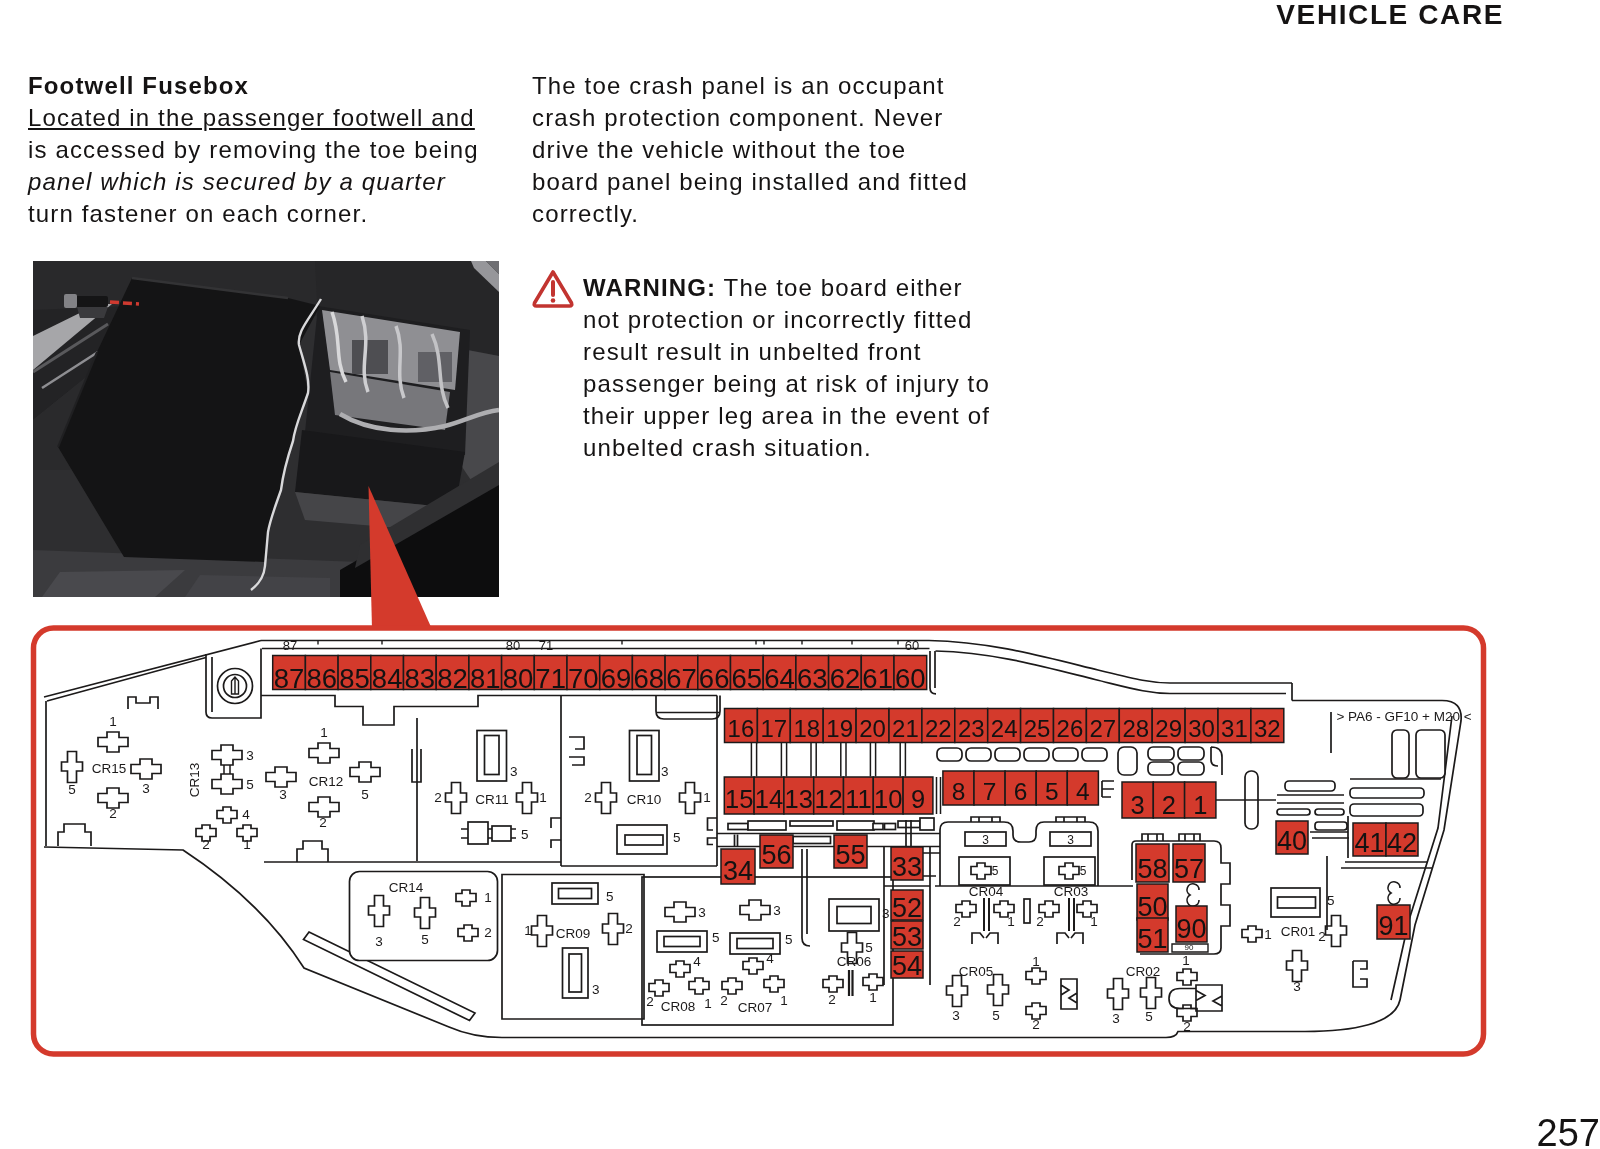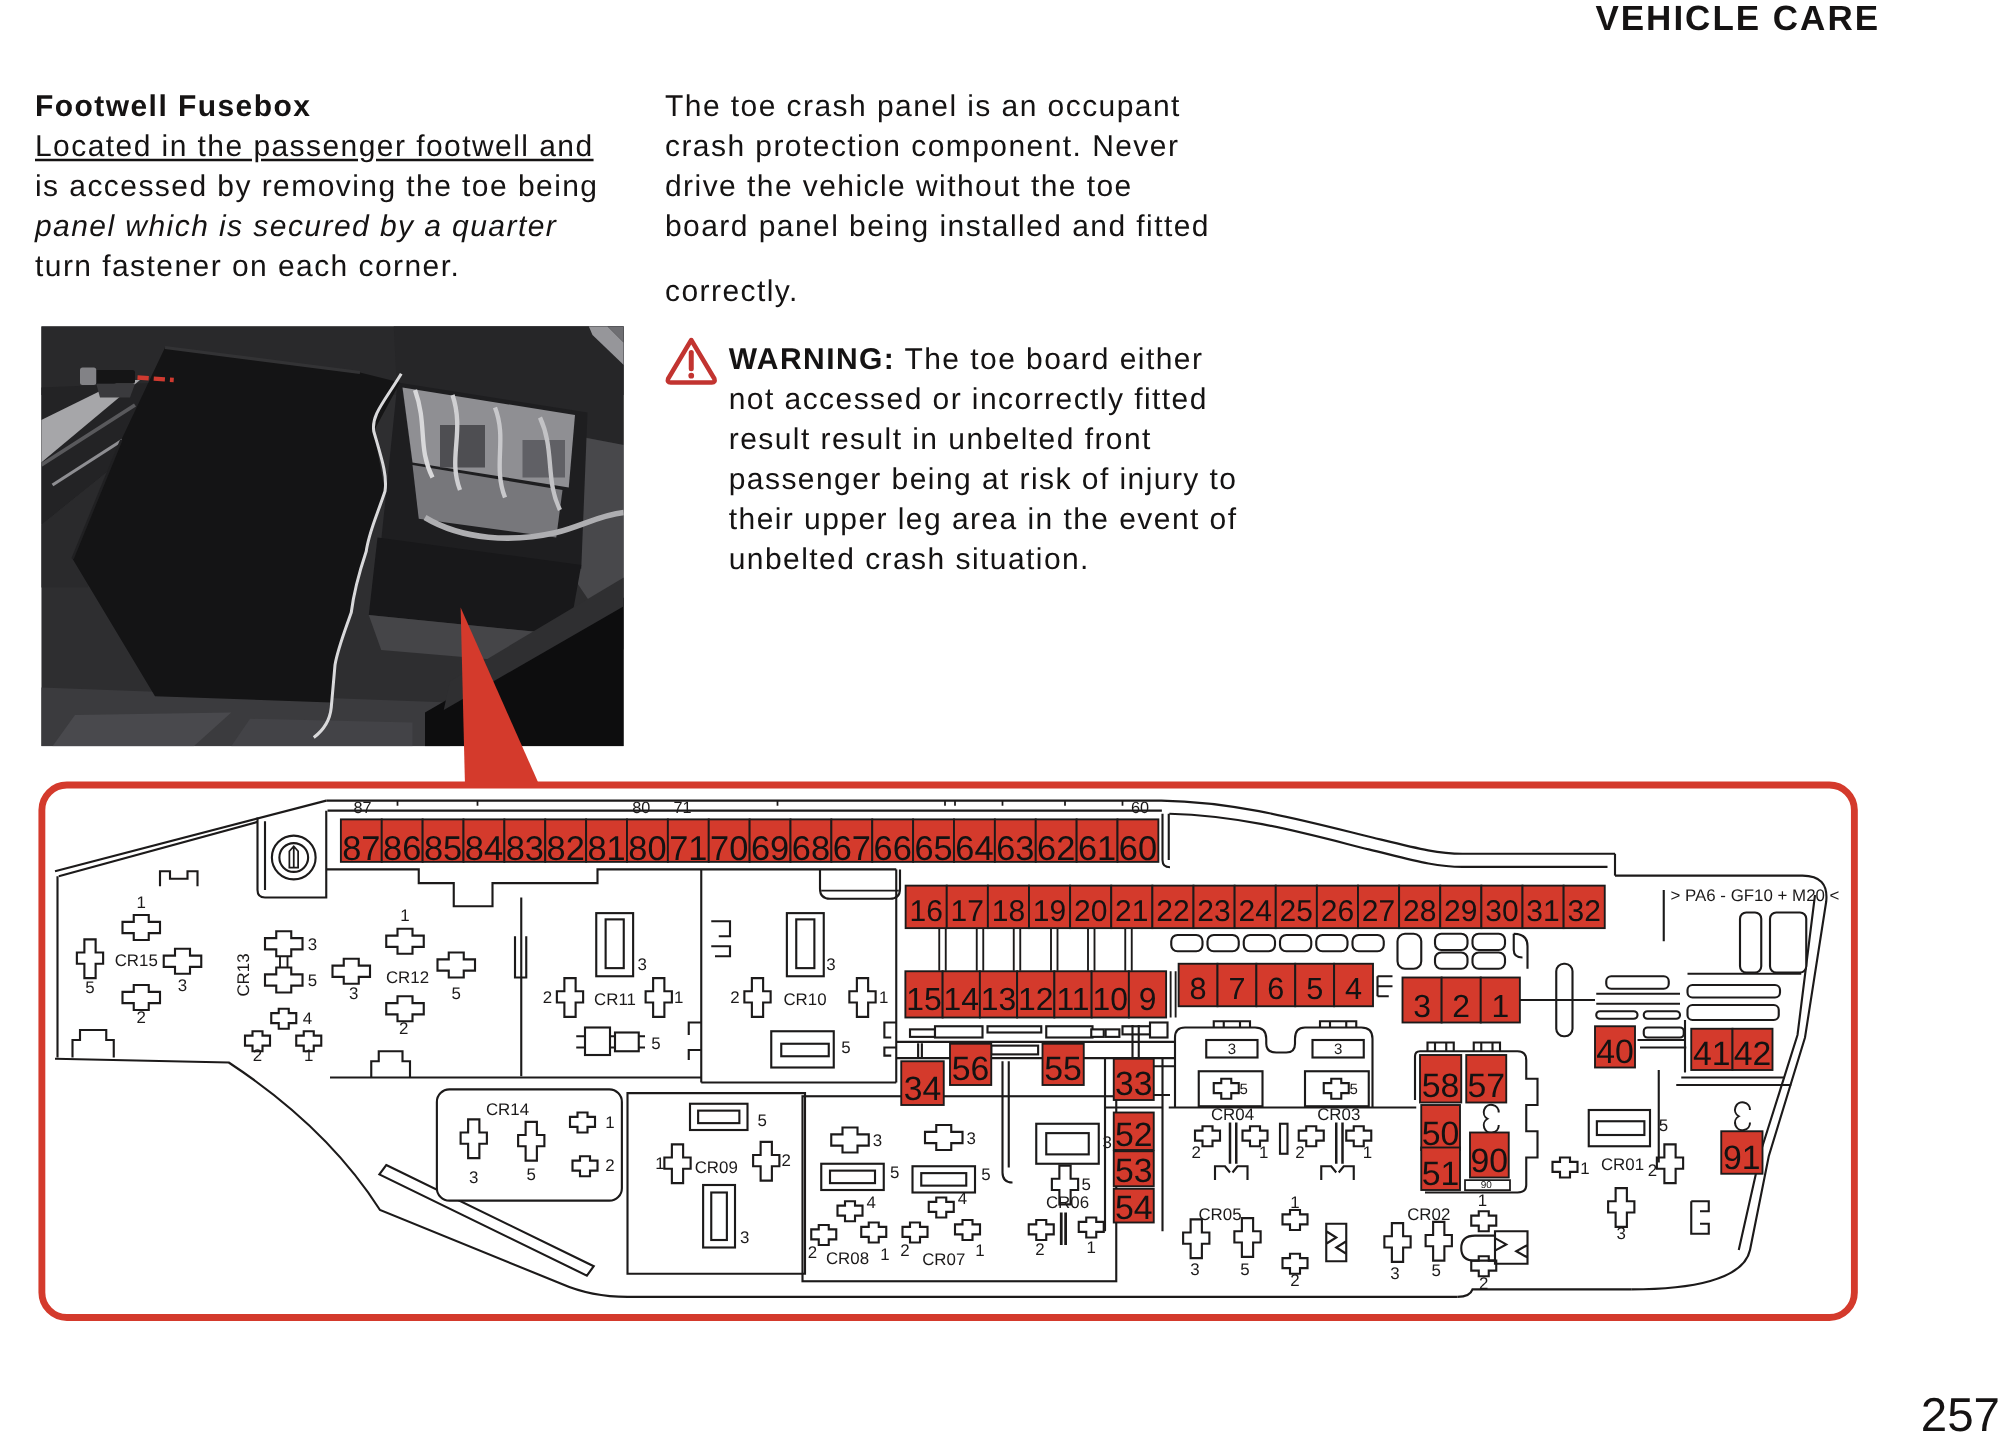--- a/index.html
+++ b/index.html
@@ -11,24 +11,24 @@
 <div class="abs body" style="left:28px; top:72px; font-weight:700;">Footwell Fusebox</div>
 <div class="abs body" style="left:28px; top:104px;text-decoration:underline;">Located in the passenger footwell and</div>
 <div class="abs body" style="left:28px; top:136px;">is accessed by removing the toe being</div>
 <div class="abs body" style="left:28px; top:168px;font-style:italic;">panel which is secured by a quarter</div>
 <div class="abs body" style="left:28px; top:200px;">turn fastener on each corner.</div>
 
 <div class="abs body" style="left:532px; top:72px;">The toe crash panel is an occupant</div>
 <div class="abs body" style="left:532px; top:104px;">crash protection component. Never</div>
 <div class="abs body" style="left:532px; top:136px;">drive the vehicle without the toe</div>
 <div class="abs body" style="left:532px; top:168px;text-align:center;">board panel being installed and fitted</div>
-<div class="abs body" style="left:532px; top:200px;margin-top:20px;">correctly.</div>
+<div class="abs body" style="left:532px; top:200px;">correctly.</div>
 
 <div class="abs body" style="left:583px; top:274px;"><b>WARNING:</b> The toe board either</div>
-<div class="abs body" style="left:583px; top:306px;">not accessed or incorrectly fitted</div>
+<div class="abs body" style="left:583px; top:306px;">not protection or incorrectly fitted</div>
 <div class="abs body" style="left:583px; top:338px;">result result in unbelted front</div>
 <div class="abs body" style="left:583px; top:370px;">passenger being at risk of injury to</div>
 <div class="abs body" style="left:583px; top:402px;">their upper leg area in the event of</div>
 <div class="abs body" style="left:583px; top:434px;">unbelted crash situation.</div>
 
 <div class="abs" style="left:1454px; top:1112px; width:146px; text-align:right; font-size:38px;">257</div>
 
 <svg class="abs" style="left:0; top:0;" width="1600" height="1149" viewBox="0 0 1600 1149" font-family="Liberation Sans, sans-serif">
 <path d="M 553,272 L 571.5,303 Q 572.5,306 569.5,306 L 536.5,306 Q 533.5,306 534.5,303 Z" fill="none" stroke="#c23430" stroke-width="3.6" stroke-linejoin="round"></path>
 <path d="M 553,282 V 295" stroke="#c23430" stroke-width="4" stroke-linecap="round"></path>

